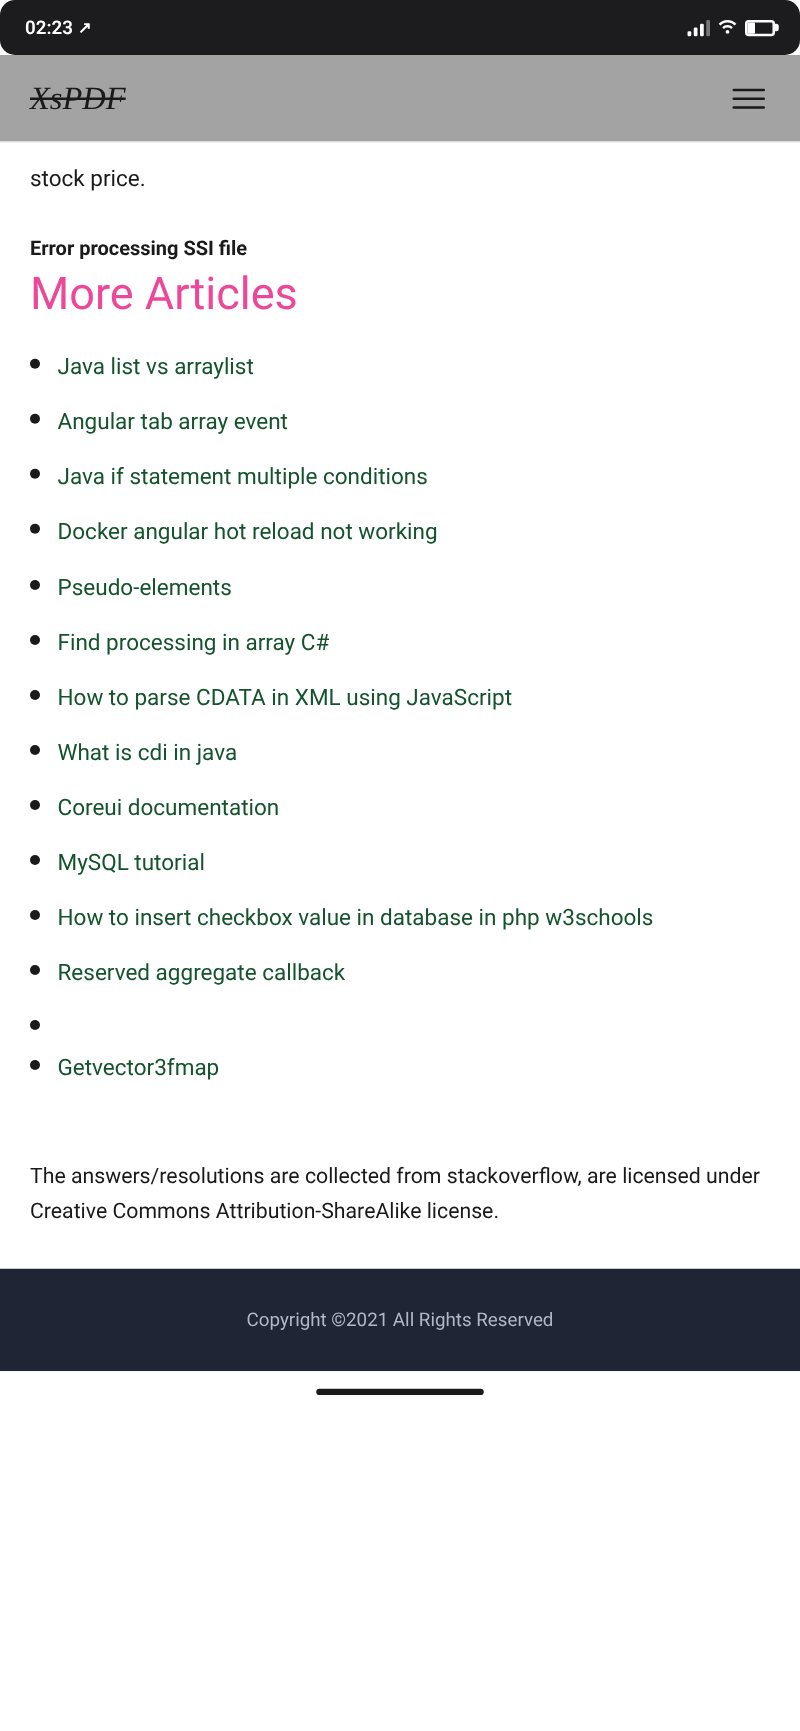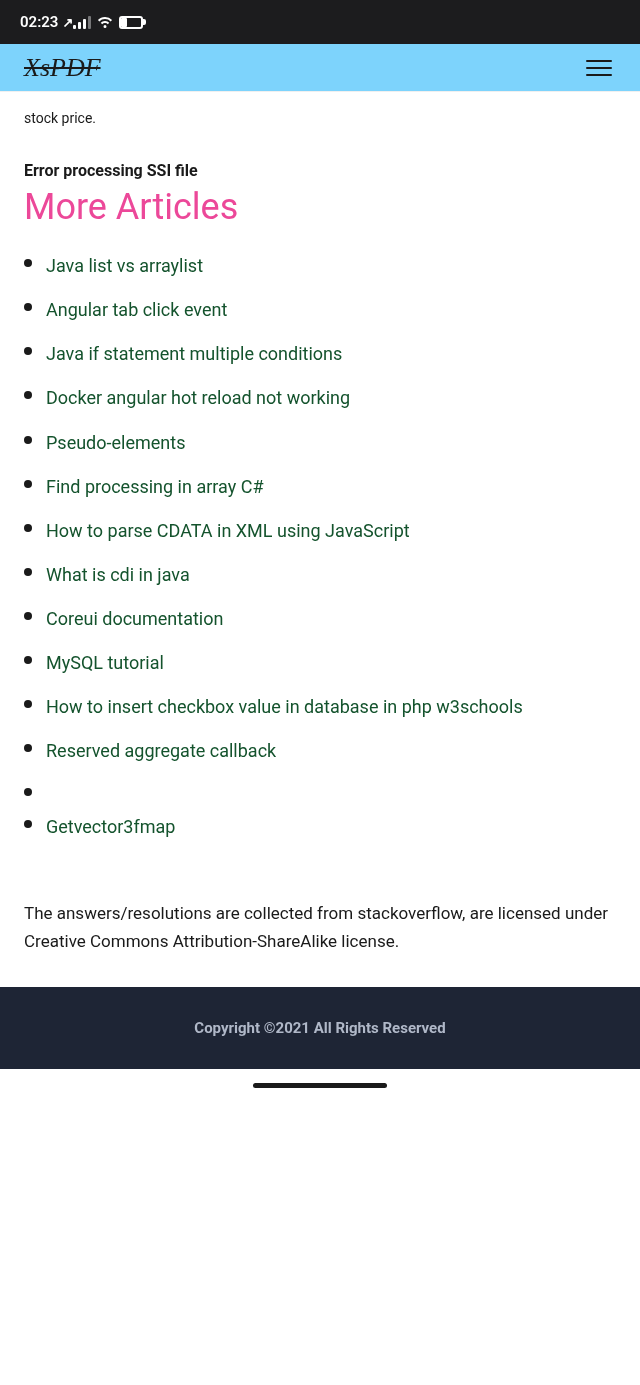--- a/index.html
+++ b/index.html
@@ -17,23 +17,25 @@
       color: #1a1a1a;
     }
 
     
     .status-bar {
       background: #1c1c1e;
       color: #ffffff;
       height: 44px;
       display: flex;
       align-items: center;
+      justify-content: space-between;
       padding: 0 20px;
       font-size: 15px;
       font-weight: 600;
+      border-radius: 12px;
     }
 
     .status-time {
       display: flex;
       align-items: center;
       gap: 4px;
     }
 
     .status-icons {
       display: flex;
@@ -87,22 +89,22 @@
 
     .battery-fill {
       height: 100%;
       width: 30%;
       background: #ffffff;
       border-radius: 1px;
     }
 
     
     .nav-bar {
-      background: #7dd3fc;
-      height: 48px;
+      background: #a3a3a3;
+      height: 70px;
       display: flex;
       align-items: center;
       justify-content: space-between;
       padding: 0 24px;
       border-bottom: 1px solid #f0f0f0;
     }
 
     .logo {
       font-family: Georgia, serif;
       font-size: 26px;
@@ -127,21 +129,21 @@
       border-radius: 1px;
     }
 
     
     .main-content {
       padding: 16px 24px 0 24px;
       background: #ffffff;
     }
 
     .stock-text {
-      font-size: 14px;
+      font-size: 18px;
       color: #1a1a1a;
       margin-bottom: 24px;
       line-height: 1.5;
     }
 
     .error-notice {
       font-size: 16px;
       font-weight: 700;
       color: #1a1a1a;
       margin-bottom: 6px;
@@ -198,21 +200,20 @@
     
     .footer-bar {
       background: #1e2535;
       padding: 32px 24px;
       text-align: center;
     }
 
     .footer-bar p {
       color: #b0b8c8;
       font-size: 15px;
-      font-weight: bold;
     }
 
     
     .home-indicator {
       background: #ffffff;
       height: 34px;
       display: flex;
       align-items: center;
       justify-content: center;
     }
@@ -265,21 +266,21 @@
   <p class="error-notice">Error processing SSI file</p>
   <h2 class="more-articles-title">More Articles</h2>
 
   <ul class="articles-list" id="articles-list">
   <li>
         <span class="bullet"></span>
         <a href="#">Java list vs arraylist</a>
       </li>
       <li>
         <span class="bullet"></span>
-        <a href="#">Angular tab click event</a>
+        <a href="#">Angular tab array event</a>
       </li>
       <li>
         <span class="bullet"></span>
         <a href="#">Java if statement multiple conditions</a>
       </li>
       <li>
         <span class="bullet"></span>
         <a href="#">Docker angular hot reload not working</a>
       </li>
       <li>

